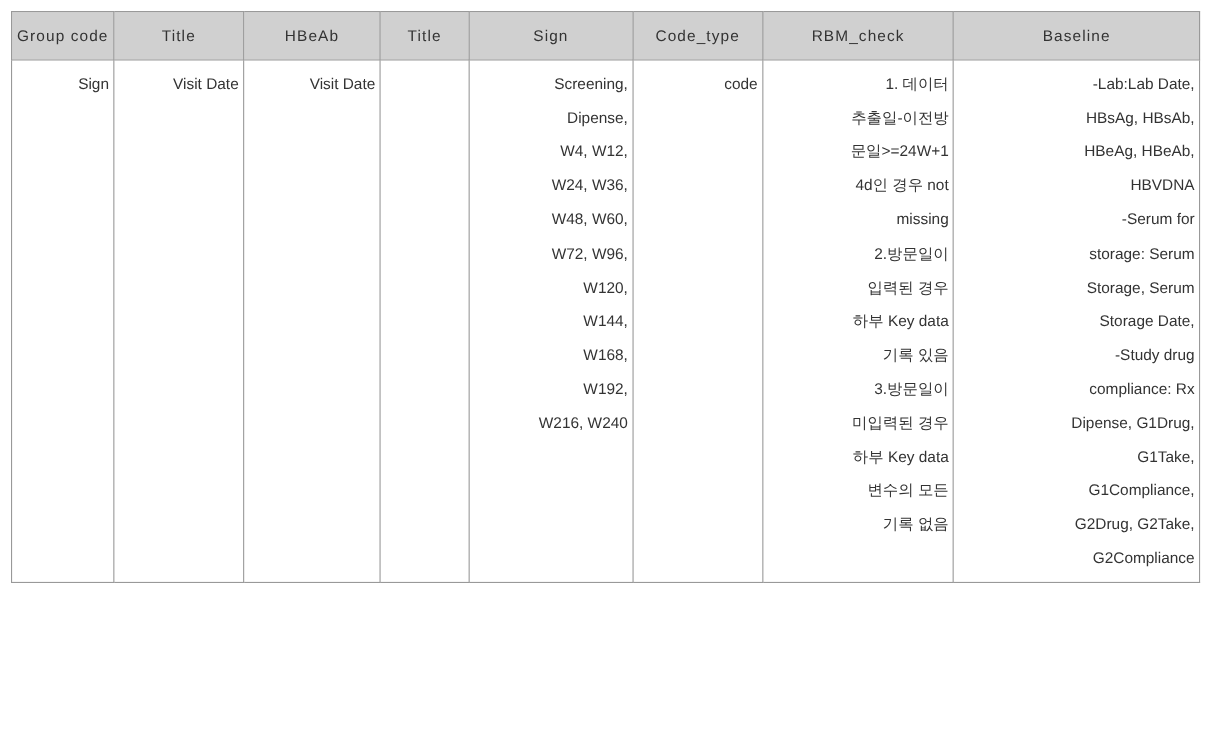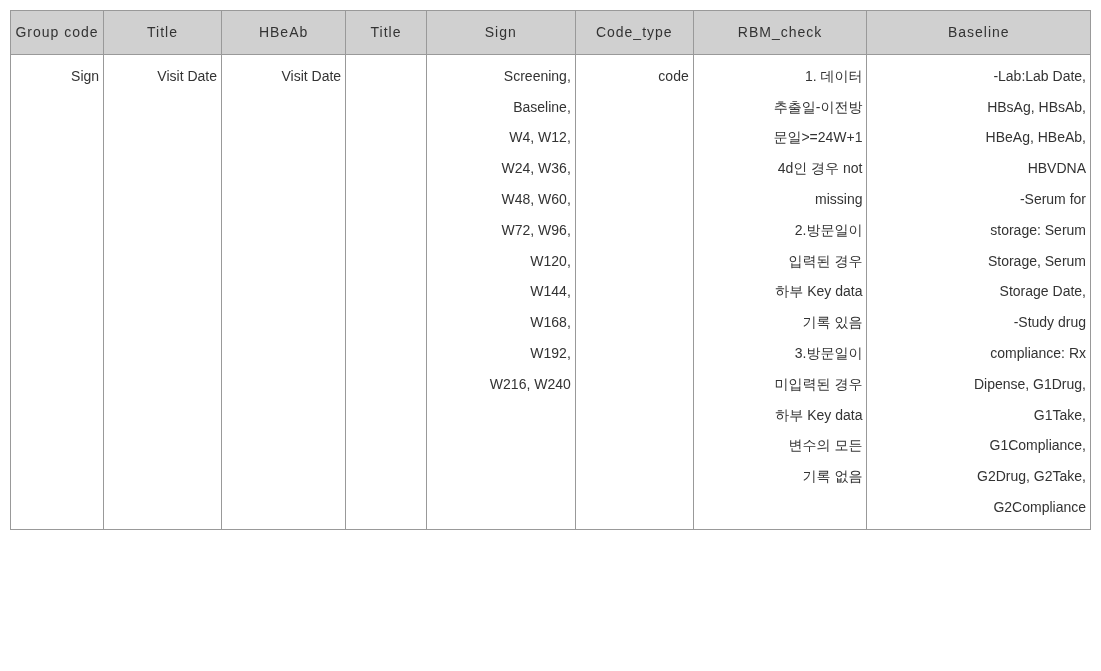--- a/index.html
+++ b/index.html
@@ -74,21 +74,21 @@
       <th>Baseline</th>
     </tr>
   </thead>
   <tbody>
     <tr>
       <td>Sign</td>
       <td>Visit Date</td>
       <td>Visit Date</td>
       <td></td>
       <td class="multiline">Screening,
-Baseline,
+Dipense,
 W4, W12,
 W24, W36,
 W48, W60,
 W72, W96,
 W120,
 W144,
 W168,
 W192,
 W216, W240</td>
       <td>code</td>

